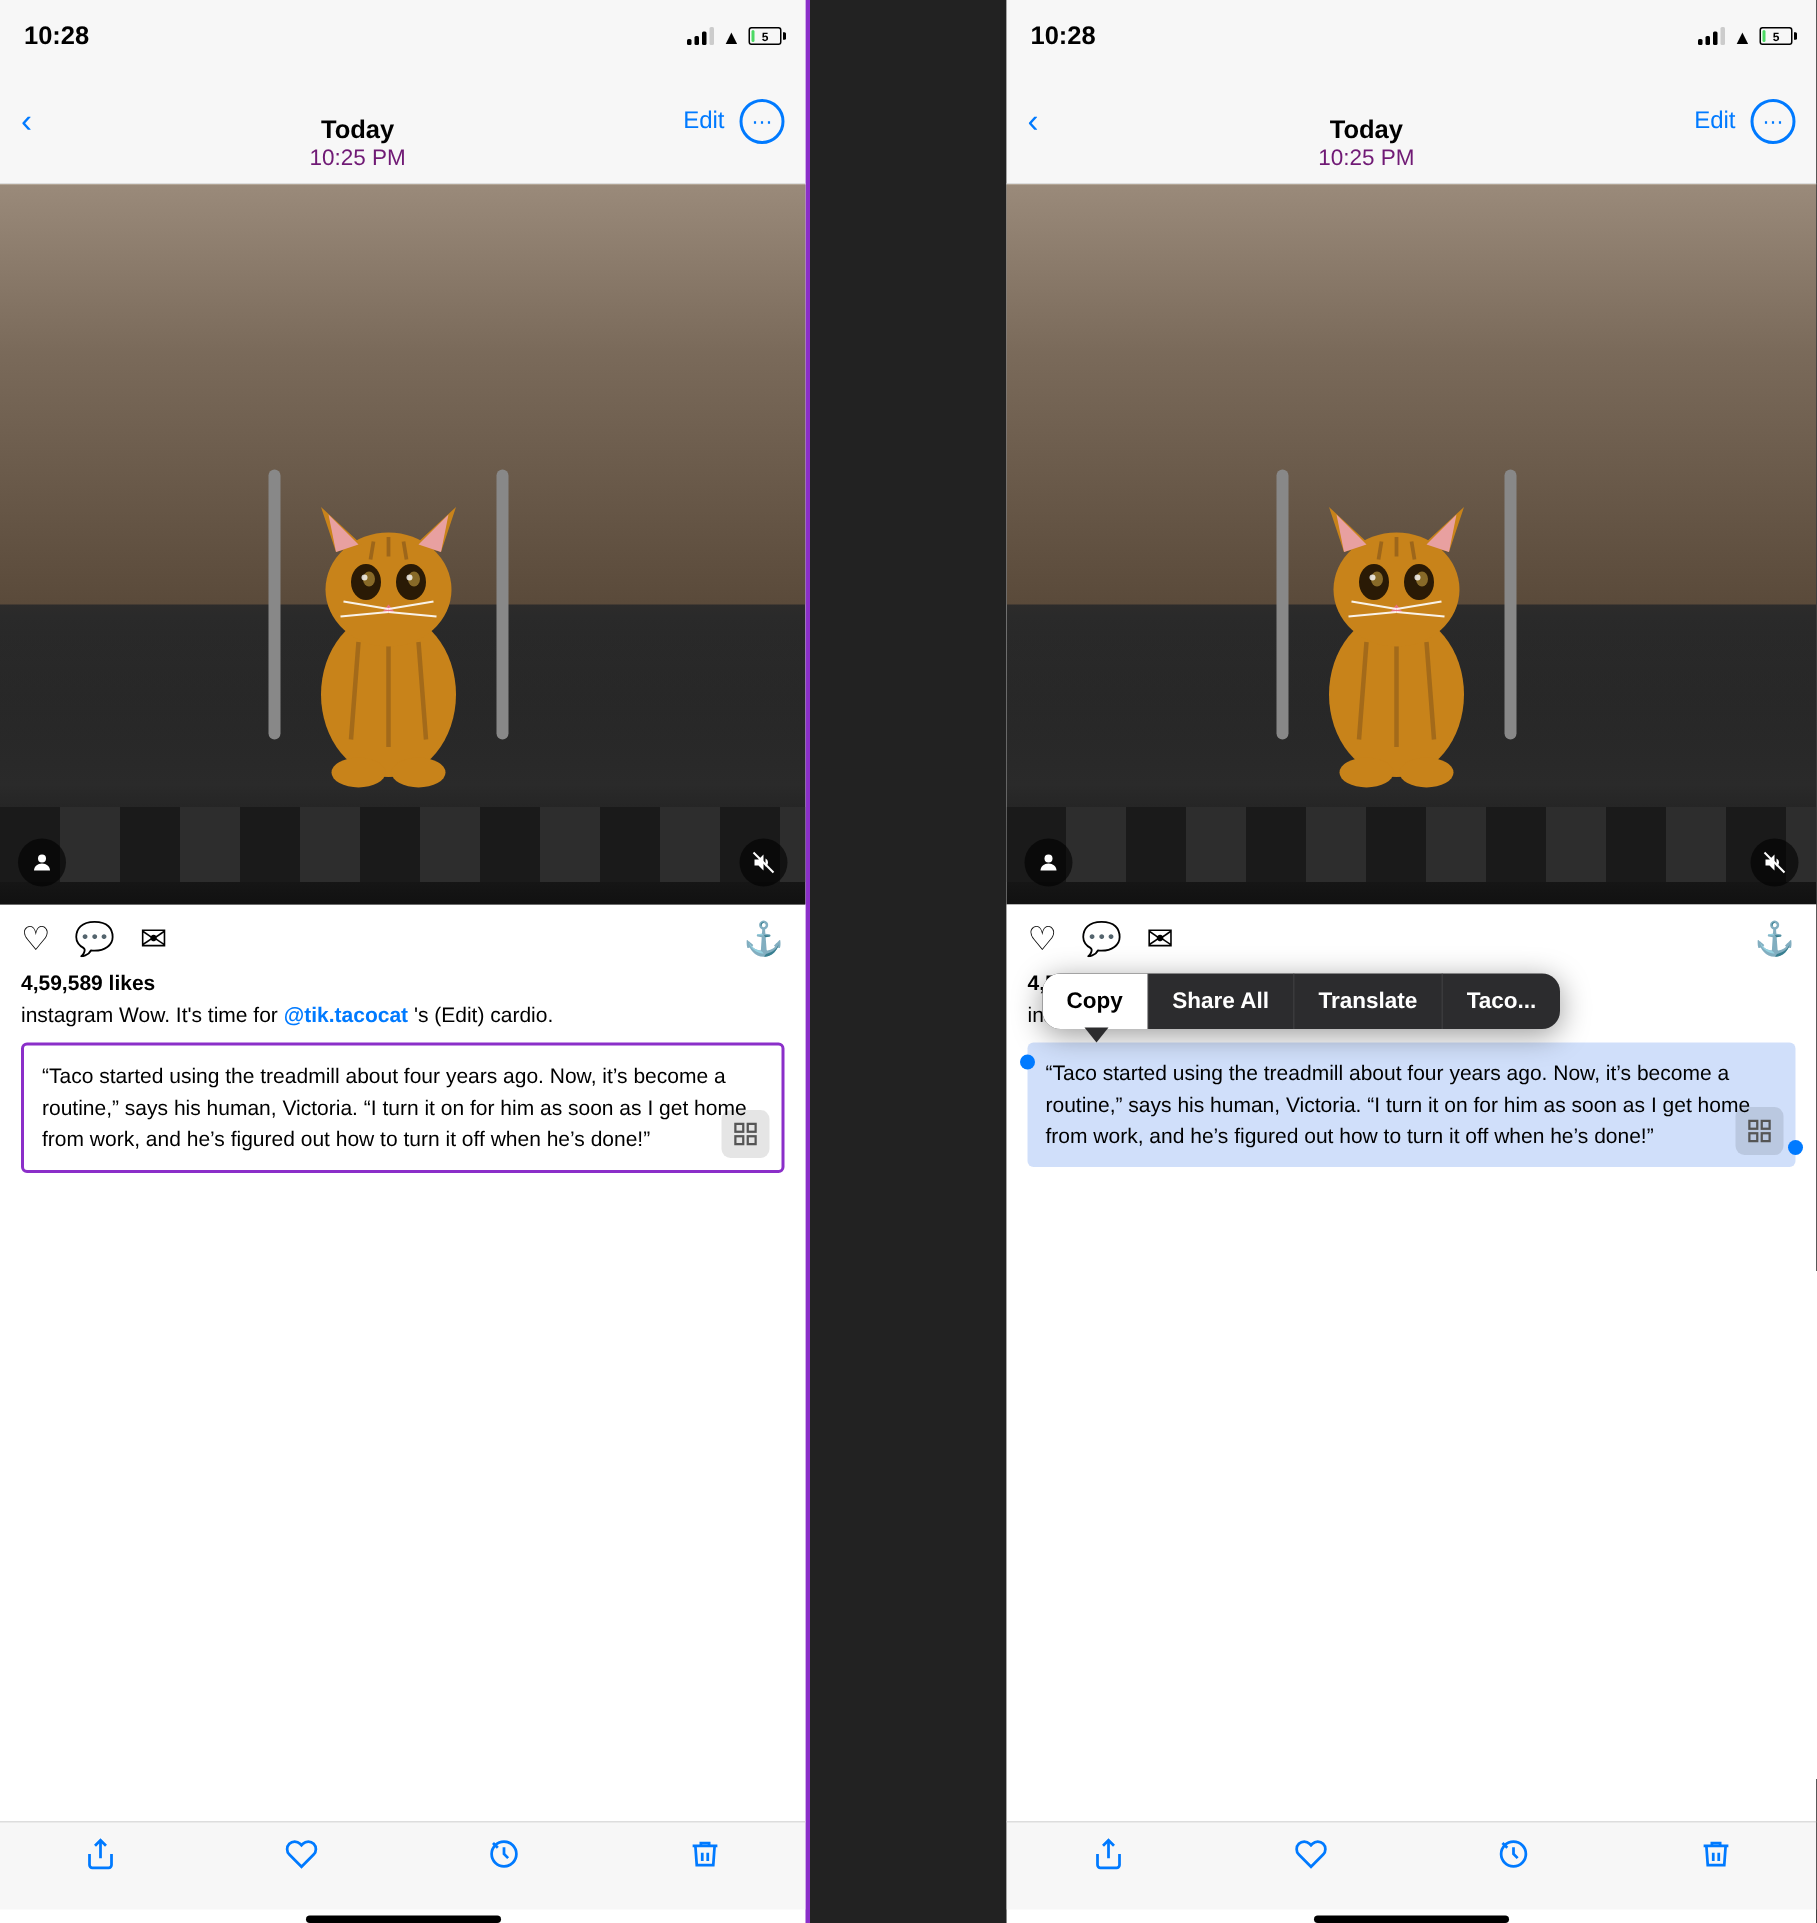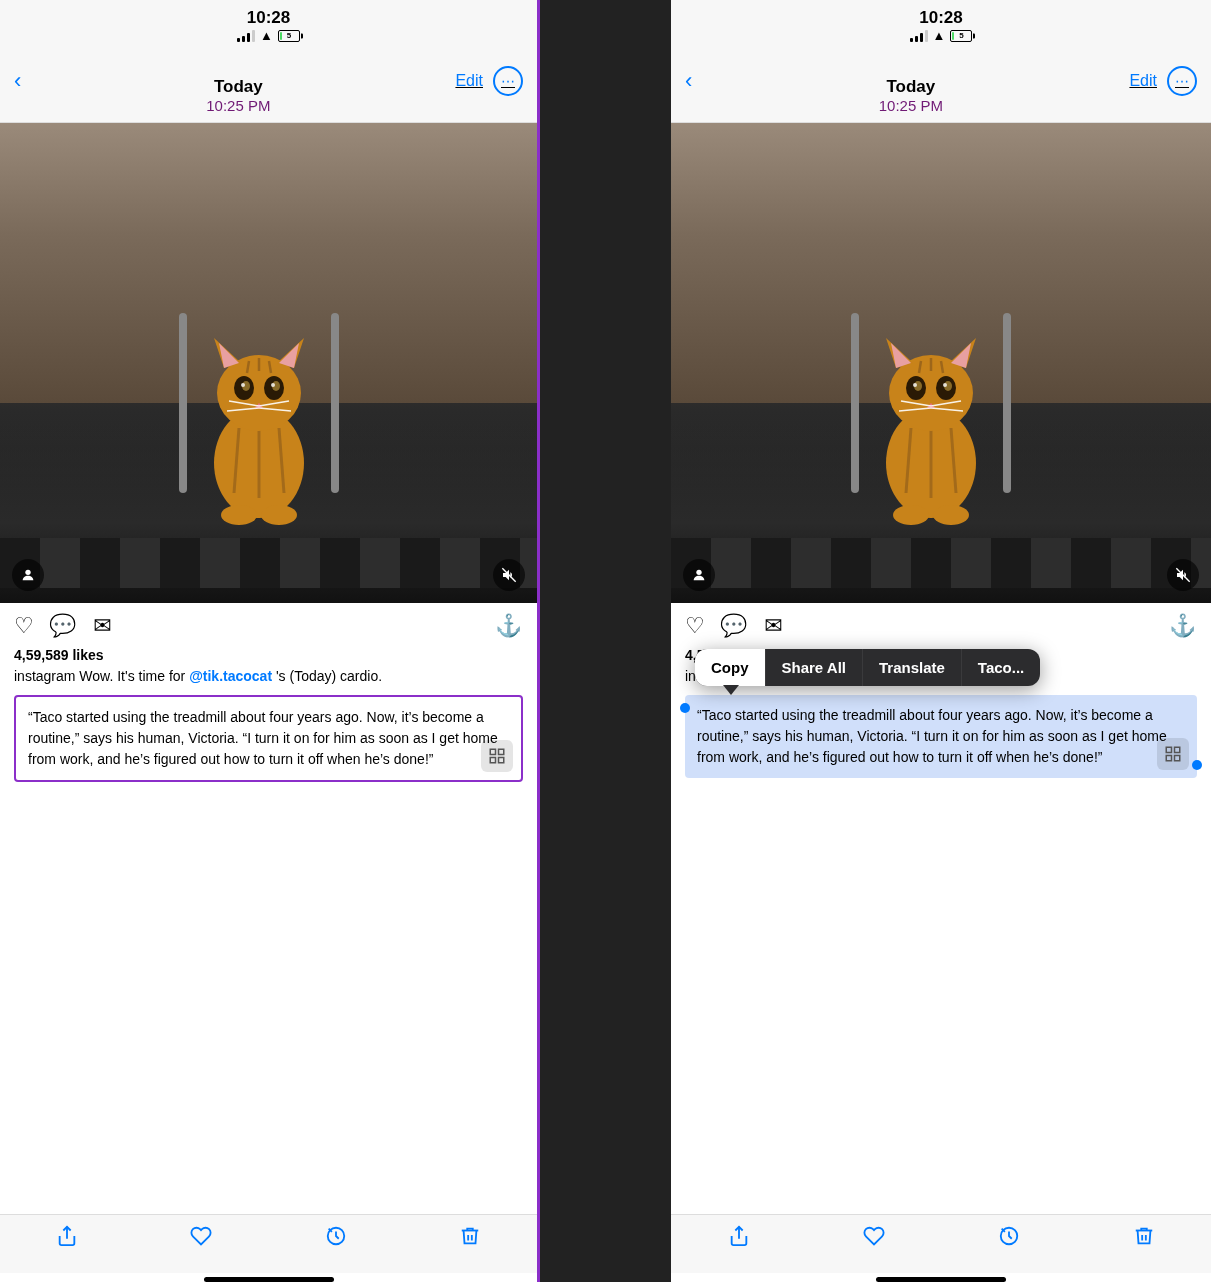--- a/index.html
+++ b/index.html
@@ -33,21 +33,20 @@
     }
 
     
     .status-bar {
       display: flex;
       justify-content: space-between;
       align-items: center;
       padding: 8px 16px 4px;
       background: #f7f7f7;
       height: 44px;
-      flex-direction: column;
     }
 
     .status-time {
       font-size: 17px;
       font-weight: 600;
       color: #000;
     }
 
     .status-icons {
       display: flex;
@@ -136,21 +135,20 @@
 
     .nav-subtitle {
       font-size: 15px;
       color: #701a75;
     }
 
     .nav-actions {
       display: flex;
       align-items: center;
       gap: 10px;
-      text-decoration: underline;
     }
 
     .nav-edit {
       color: #007AFF;
       font-size: 16px;
     }
 
     .nav-more-btn {
       width: 30px;
       height: 30px;
@@ -511,21 +509,21 @@
         <span class="action-icon">💬</span>
         <span class="action-icon">✉</span>
       </div>
       <span class="action-icon bookmark">⚓</span>
     </div>
     <div class="likes-count">4,59,589 likes</div>
     <div class="post-caption">
       <span class="username">instagram</span>
       <span>Wow. It's time for </span>
       <span class="mention">@tik.tacocat</span>
-      <span>'s (Today) cardio.</span>
+      <span>'s (Edit) cardio.</span>
     </div>
     <div class="quoted-text">
       <span>“Taco started using the treadmill about four years ago. Now, it’s become a routine,” says his human, Victoria. “I turn it on for him as soon as I get home from work, and he’s figured out how to turn it off when he’s done!”</span>
       <div class="scan-btn">
         <svg width="18" height="18" viewBox="0 0 24 24" fill="none" stroke="#555" stroke-width="2">
           <rect x="3" y="3" width="7" height="7"></rect>
             <rect x="14" y="3" width="7" height="7"></rect>
           <rect x="3" y="14" width="7" height="7"></rect>
             <rect x="14" y="14" width="7" height="7"></rect>
         </svg>

